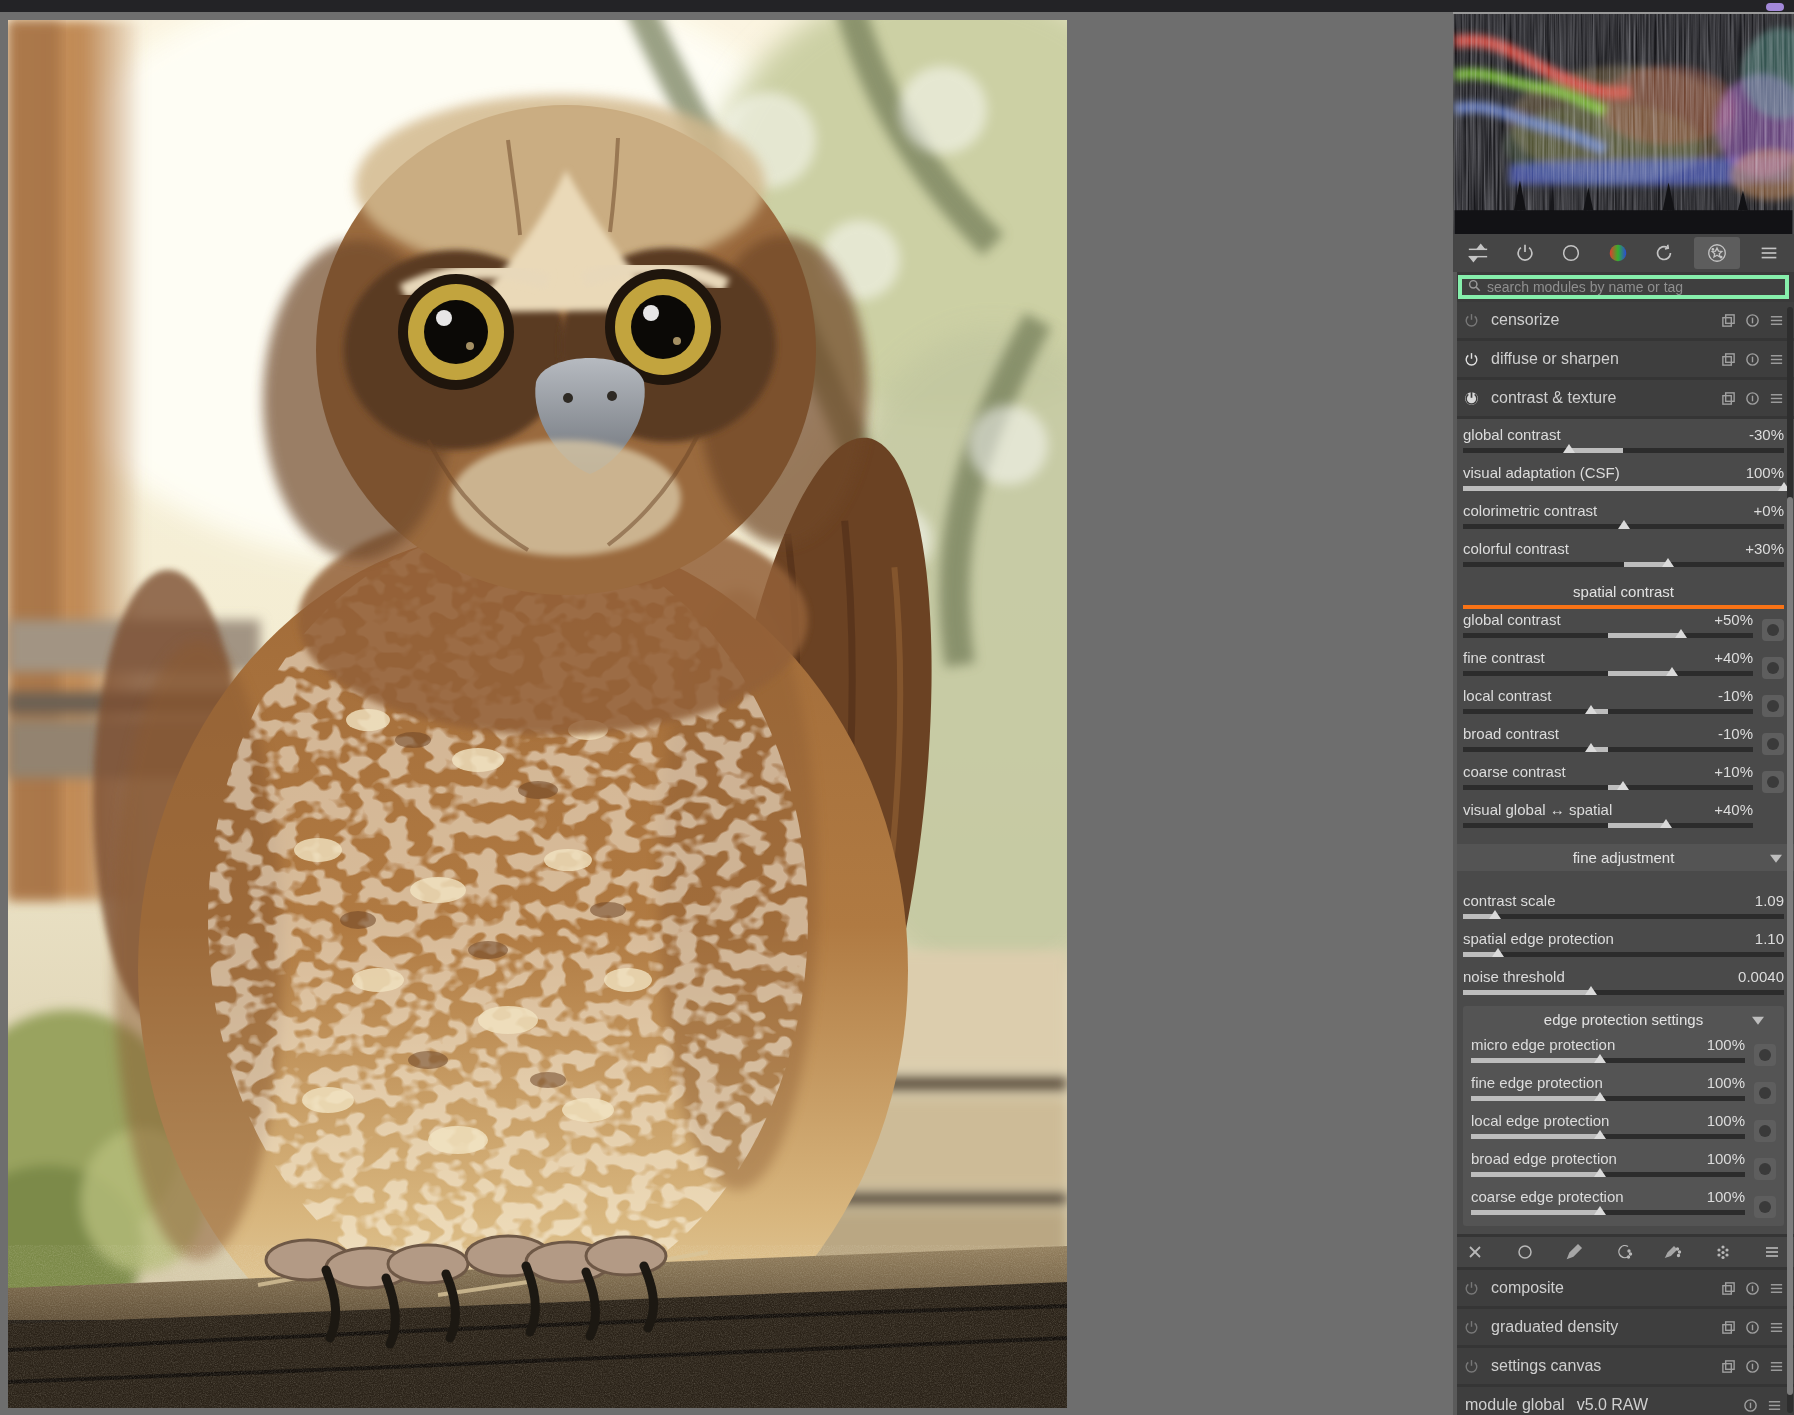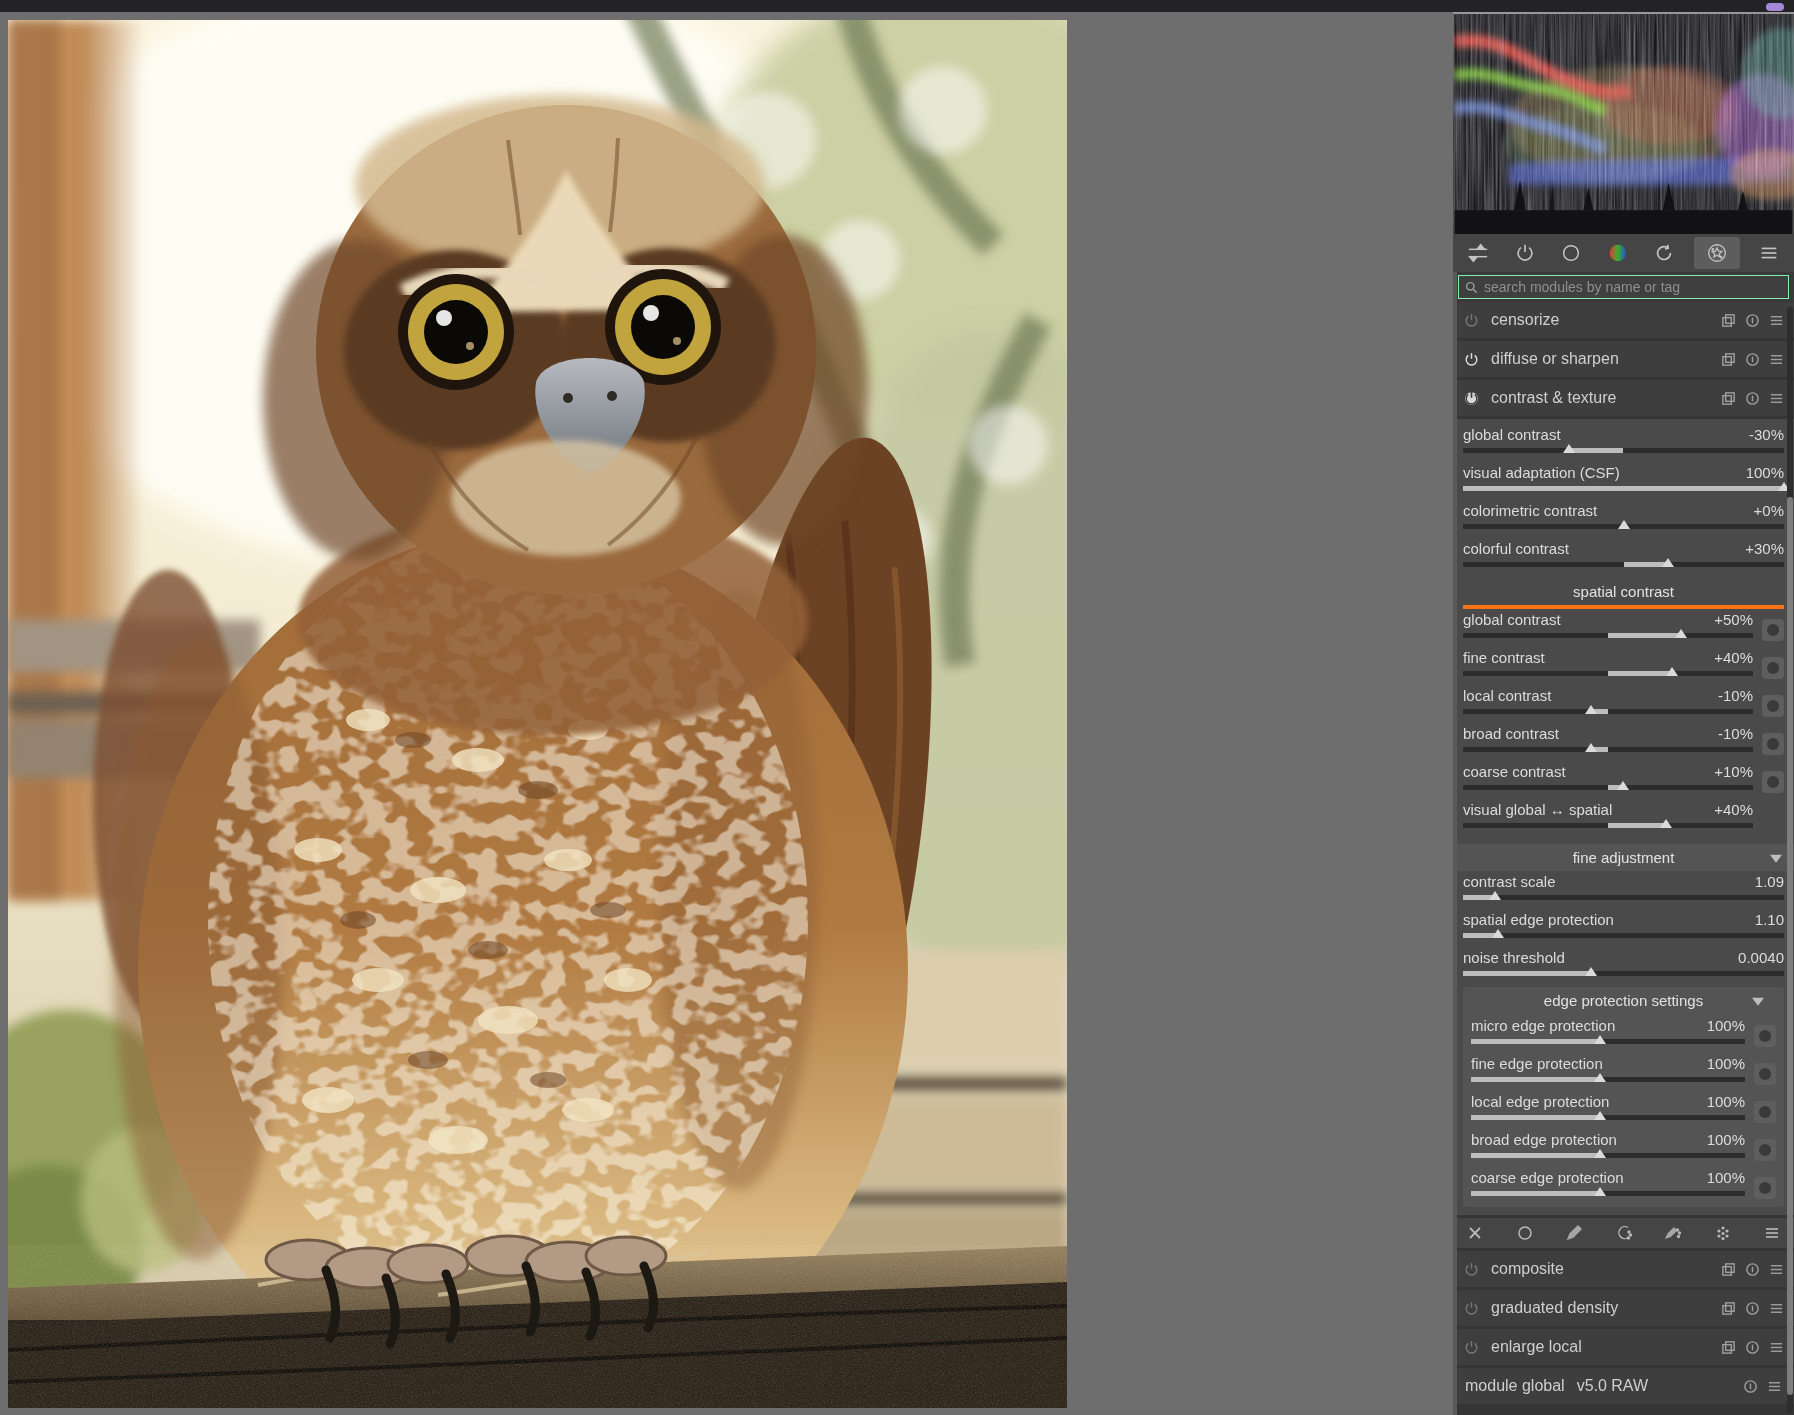--- a/index.html
+++ b/index.html
@@ -16,21 +16,21 @@
   .panel::before{content:"";position:absolute;left:0;top:260px;bottom:0;width:4px;background:#5a5a5a;z-index:5}
 
   .hist{display:block;width:341px;height:222px;border-top:2px solid #999}
 
   .quick{height:38px;background:#454545;display:flex;align-items:center;justify-content:space-between;padding:0 8px}
   .qicon{width:34px;height:32px;display:flex;align-items:center;justify-content:center;color:#c4c4c4}
   .qicon.active{background:#5d5d5d;border-radius:3px;width:46px}
   .qicon svg{width:22px;height:22px}
 
   .searchrow{height:30px;padding:3px 5px;background:#3a3a3a}
-  .searchbox{height:24px;background:#3f3f3f;border:1px solid #86efac;display:flex;align-items:center;padding:0 6px;gap:6px}
+  .searchbox{height:24px;background:#3f3f3f;border:4px solid #86efac;display:flex;padding:0 6px;gap:6px}
   .searchbox svg{width:13px;height:13px;flex:none}
   .searchbox input{background:transparent;border:0;outline:0;color:#cfcfcf;font-size:14px;width:100%;font-family:"Liberation Sans",sans-serif}
   ::placeholder{color:#8f8f8f;opacity:1}
 
   .modrow{height:36px;background:#3e3e3e;display:flex;align-items:center;padding:0 10px;gap:11px;margin-bottom:3px}
   .modrow .mtitle{flex:1;font-size:16px;color:#cfcfcf}
   .pwr svg{width:17px;height:17px;display:block}
   .pwr.dim{opacity:.45}
   .hicons{display:flex;gap:9px;align-items:center;color:#9f9f9f}
   .hicons svg{width:15px;height:15px;display:block}
@@ -41,21 +41,21 @@
   .track{position:relative;height:5px;background:#2c2c2c;margin-bottom:8px}
   .fill{position:absolute;top:0;height:5px;background:#bdbdbd}
   .marker{position:absolute;top:-4px;width:0;height:0;border-left:6px solid transparent;border-right:6px solid transparent;border-bottom:9px solid #dadada;transform:translateX(-50%)}
   .mrow{display:flex;align-items:flex-end;gap:9px}
   .mrow .swrap{flex:1;min-width:0}
   .maskbtn{flex:none;width:22px;height:22px;border-radius:4px;background:#5e5e5e;display:flex;align-items:center;justify-content:center;margin-bottom:6px}
   .maskbtn::after{content:"";width:12px;height:12px;border-radius:50%;background:#3a3a3a}
   .spacer{flex:none;width:22px}
 
   .sect{position:relative;font-size:15px;color:#e2e2e2;text-align:center;padding:7px 0 5px;border-bottom:4px solid #f97316;}
-  .grouphead{position:relative;background:#545454;margin:7px -10px 0;padding:5px 14px;font-size:15px;color:#e2e2e2;text-align:center}
+  .grouphead{position:relative;background:#545454;margin:7px -10px 19px;padding:5px 14px;font-size:15px;color:#e2e2e2;text-align:center}
   .caret{position:absolute;right:12px;top:50%;transform:translateY(-40%);width:0;height:0;border-left:6px solid transparent;border-right:6px solid transparent;border-top:8px solid #bdbdbd}
   .inset{background:#545454;border-radius:3px;margin:2px 0 2px;padding:0 8px 2px}
   .inset .ghead{position:relative;font-size:15px;color:#e2e2e2;text-align:center;padding:5px 0 6px}
   .inset .track{background:#2c2c2c}
 
   .blendrow{height:30px;background:#454545;display:flex;align-items:center;justify-content:space-between;padding:0 13px;margin-bottom:3px;color:#b8b8b8}
   .blendrow svg{width:18px;height:18px;display:block}
 
   .footer{height:36px;background:#3e3e3e;display:flex;align-items:center;padding:0 12px;gap:12px;font-size:16px;color:#cfcfcf}
   .footer .fl{flex:none}
@@ -752,21 +752,21 @@
         </svg>
     </span>
   </div>
   <div class="modrow">
     <span class="pwr dim">
       <svg viewBox="0 0 24 24" fill="none" stroke="#bdbdbd" stroke-width="2">
           <path d="M12 3v8"></path>
           <path d="M7.5 6.2a7.5 7.5 0 1 0 9 0"></path>
         </svg>
       </span>
-    <span class="mtitle">enlarge local</span>
+    <span class="mtitle">settings canvas</span>
     <span class="hicons">
       <svg viewBox="0 0 16 16" fill="none" stroke="currentColor" stroke-width="1.5">
           <rect x="5" y="2" width="9" height="9"></rect>
           <rect x="2" y="5" width="9" height="9"></rect>
         </svg>
       <svg viewBox="0 0 16 16" fill="none" stroke="currentColor" stroke-width="1.5">
           <circle cx="8" cy="8" r="6"></circle>
           <line x1="8" y1="5" x2="8" y2="11"></line>
         </svg>
       <svg viewBox="0 0 16 16" stroke="currentColor" stroke-width="1.5">

